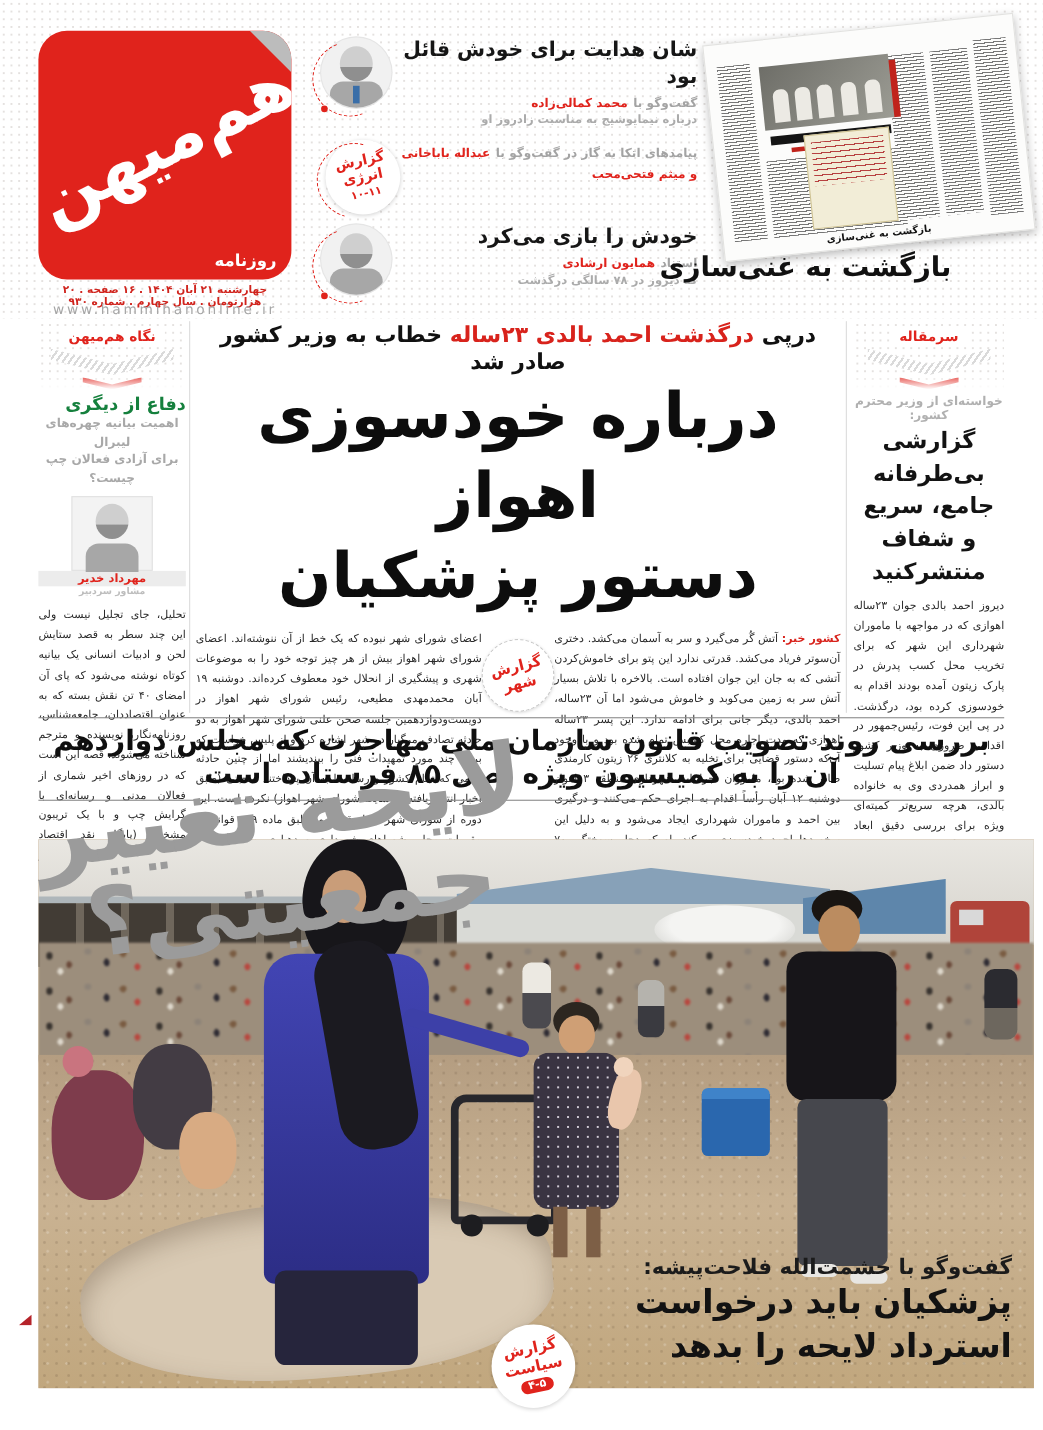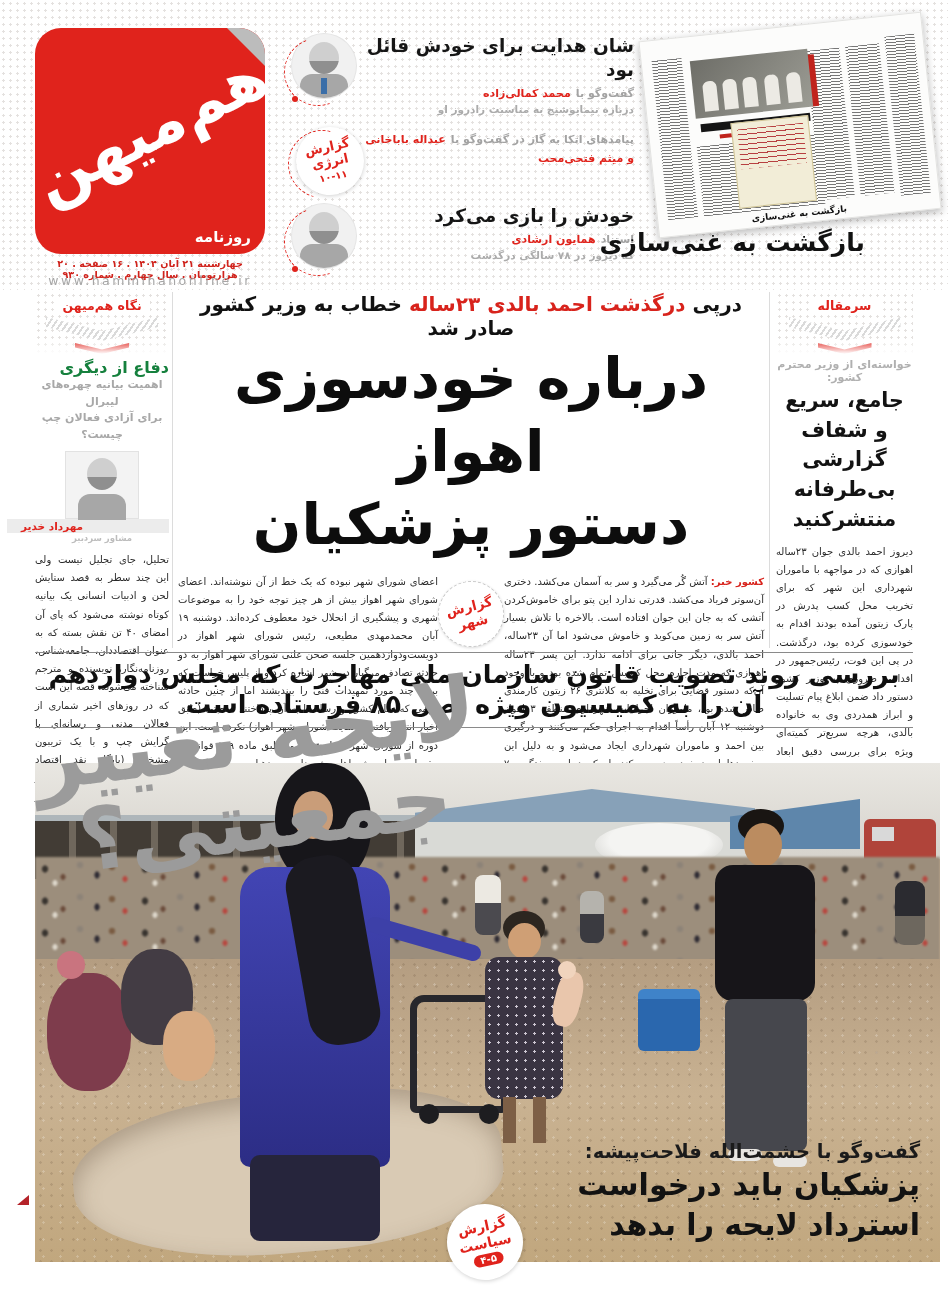--- a/index.html
+++ b/index.html
@@ -61,21 +61,21 @@
   .pgref{white-space:nowrap;}
   .pgref .ar{font-size:8px;color:#111;}
   .pgref .sq{display:inline-block;background:#111;color:#fff;font-size:8.5px;font-weight:700;padding:0 4px;border-radius:2px;margin-right:2px;}
 
   #col-opinion{position:absolute;left:35px;top:292px;width:134px;}
   #opinion-headline{font-size:16px;font-weight:900;text-align:right;color:#15803d;margin-top:4px;}
   .op-sub{text-align:center;color:#a8a8a8;font-size:11px;font-weight:700;line-height:1.5;}
   #op-portrait{width:72px;height:66px;margin:8px auto 0;background:#f3f3f3;border:1px solid #e2e2e2;position:relative;}
   #op-portrait .p-head{left:21px;top:6px;}
   #op-portrait .p-body{left:12px;top:42px;}
-  #op-name{width:100%;background:#ececec;text-align:left;color:#e0231c;font-size:10.5px;font-weight:900;padding:1px 14px;}
+  #op-name{width:100%;background:#ececec;text-align:center;color:#e0231c;font-size:10.5px;font-weight:900;padding:1px 0;}
   #op-role{text-align:center;color:#bdbdbd;font-size:8.5px;font-weight:700;}
   #op-body{margin-top:8px;}
 
   #col-editorial{position:absolute;left:776px;top:292px;width:137px;}
   #ed-kicker{text-align:center;color:#b0b0b0;font-size:11px;font-weight:700;margin-top:2px;}
   #ed-headline{text-align:center;font-size:20.5px;font-weight:900;color:#131313;line-height:1.45;margin-top:2px;}
   #ed-body{margin-top:8px;}
 
   #col-lead{position:absolute;left:178px;top:292px;width:586px;}
   #lead-kicker{text-align:center;font-size:20px;font-weight:900;color:#111;}
@@ -266,22 +266,22 @@
   </section>
 
   <aside id="col-editorial">
     <div class="sec-head dots">
       <span class="sec-label">سرمقاله</span>
       <div class="chev-hatch"></div>
       <div class="chev-red"></div>
     </div>
     <div id="ed-kicker">خواسته‌ای از وزیر محترم کشور:</div>
     <div id="ed-headline">
+      <div>گزارشی بی‌طرفانه</div>
       <div>جامع، سریع و شفاف</div>
-      <div>گزارشی بی‌طرفانه</div>
       <div>منتشرکنید</div>
     </div>
     <div id="ed-body" class="body-txt">
       <span>دیروز احمد بالدی جوان ۲۳ساله اهوازی که در مواجهه با ماموران شهرداری این شهر که برای تخریب محل کسب پدرش در پارک زیتون آمده بودند اقدام به خودسوزی کرده بود، درگذشت. در پی این فوت، رئیس‌جمهور در اقدامی ضروری به وزیر کشور دستور داد ضمن ابلاغ پیام تسلیت و ابراز همدردی وی به خانواده بالدی، هرچه سریع‌تر کمیته‌ای ویژه برای بررسی دقیق ابعاد ماجرا و پیگیری برخورد قاطع با خاطیان تشکیل شود. اکنون توپ در زمین وزارت کشور و استانداری خوزستان است. تاکنون دادستانی و شهرداری اهواز بیانیه‌هایی را صادر کرده‌اند که همه حقیقت را بازگو نمی‌کند. در اینجا چند پرسش را مطرح می‌کنیم که امیدواریم به‌صورت شفاف در گزارش احتمالی آقای وزیر کشور که به‌زودی منتشر خواهد شد، به آنها نیز پاسخ داده شود. به نظر ما، این گزارش را می‌توان در مدت ۵ روز تهیه و منتشر کرد. گزارش غیرعلنی هم پذیرفتنی نیست.</span>
       <span class="pgref"><span class="ar">◄</span><span class="sq">۲</span></span>
     </div>
   </aside>
 
   <div id="strip">بررسی روند تصویب قانون سازمان ملی مهاجرت که مجلس دوازدهم آن را به کمیسیون ویژه اصل ۸۵ فرستاده است</div>
 

